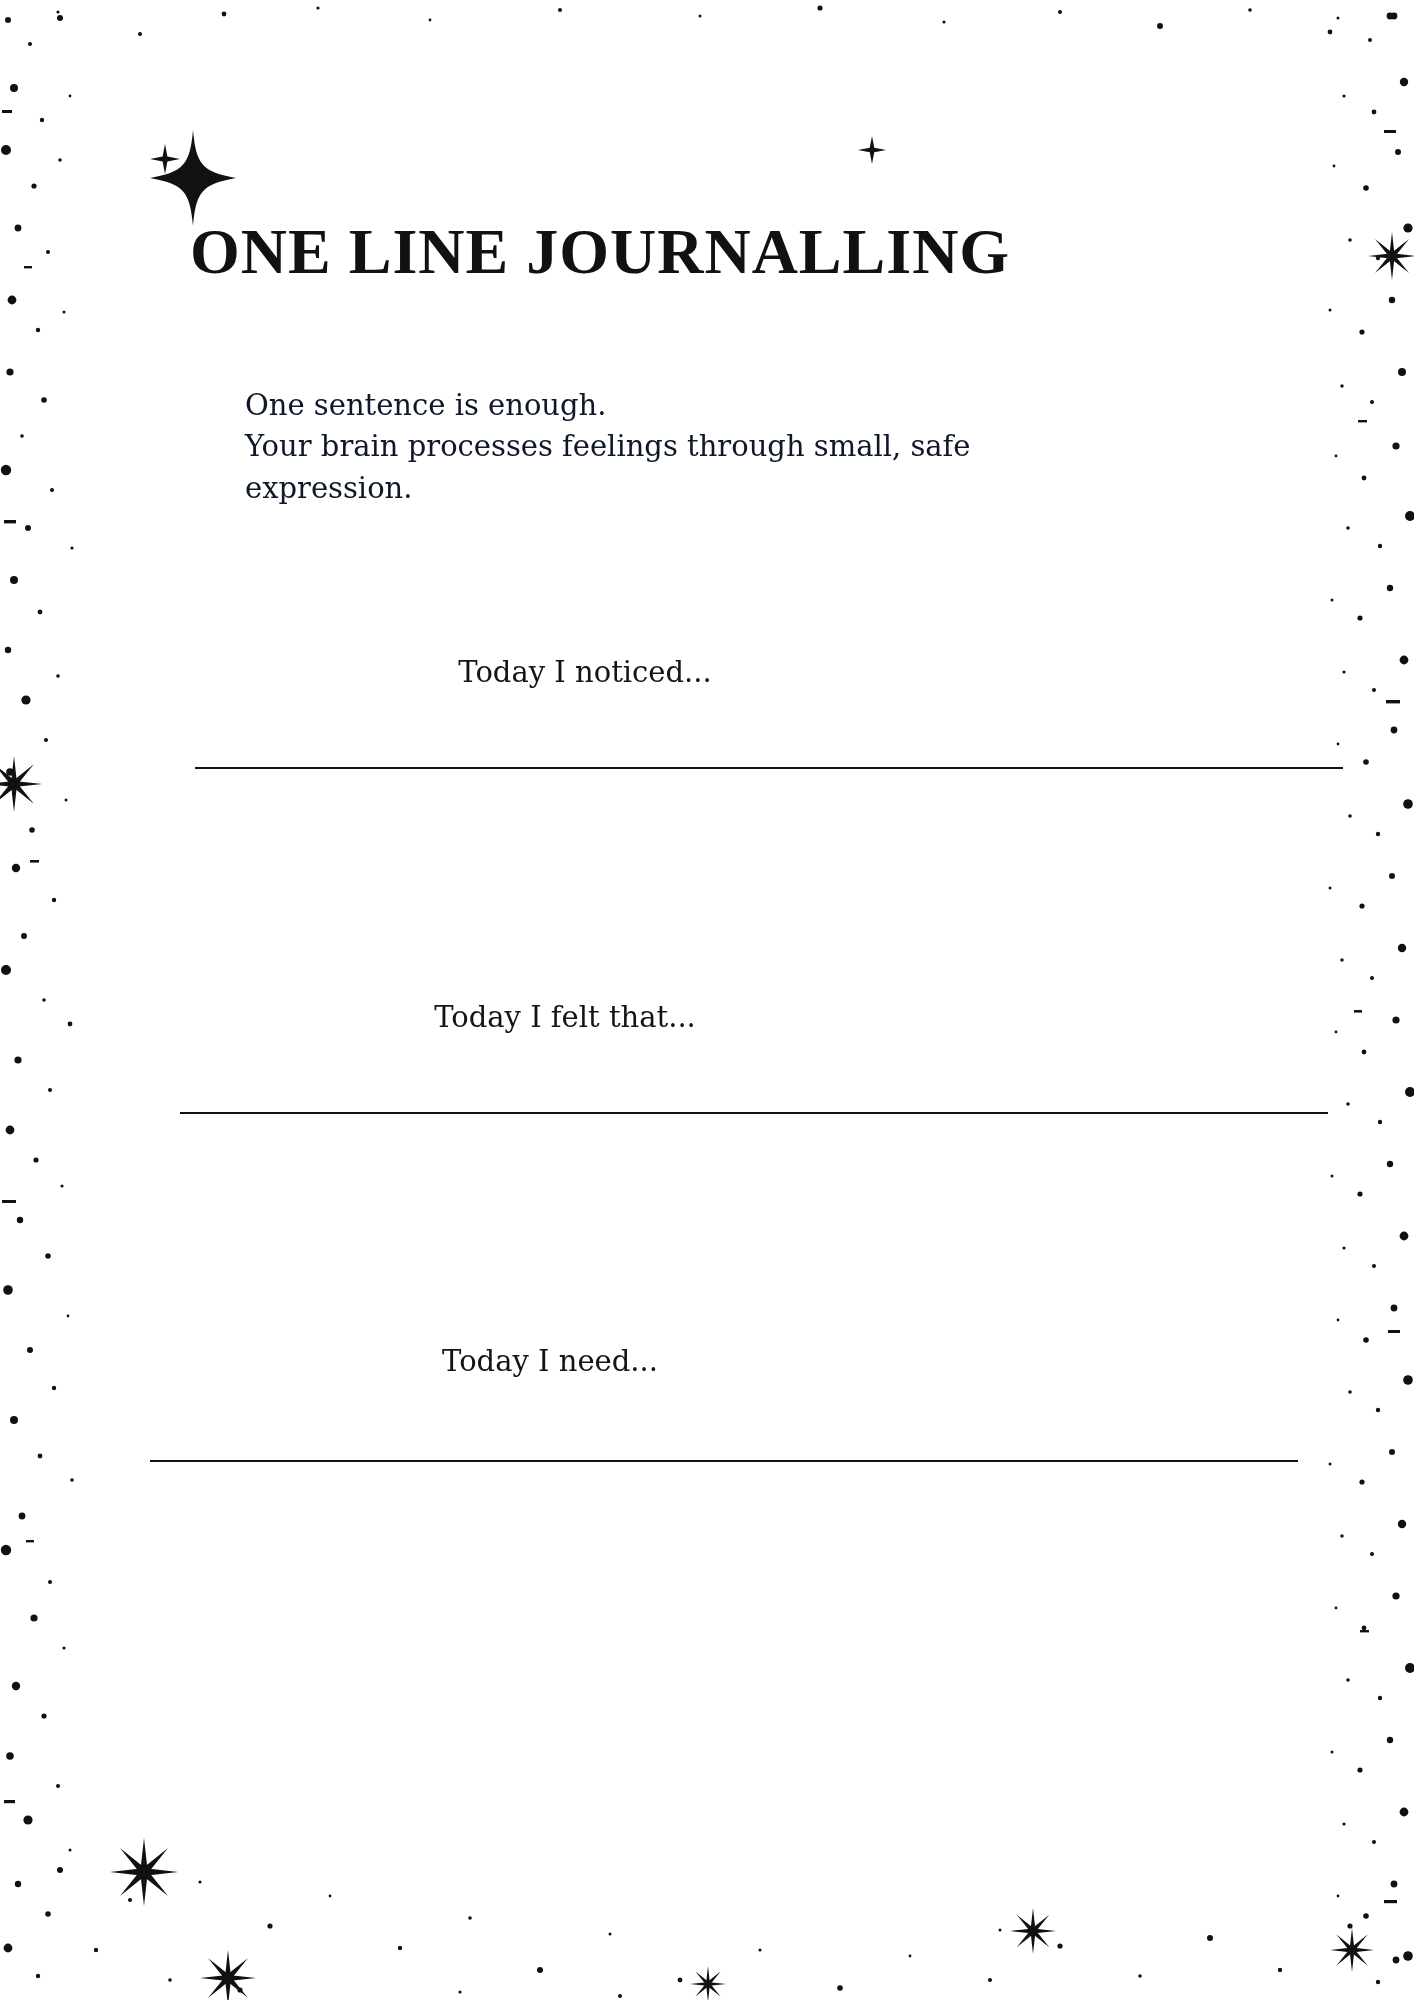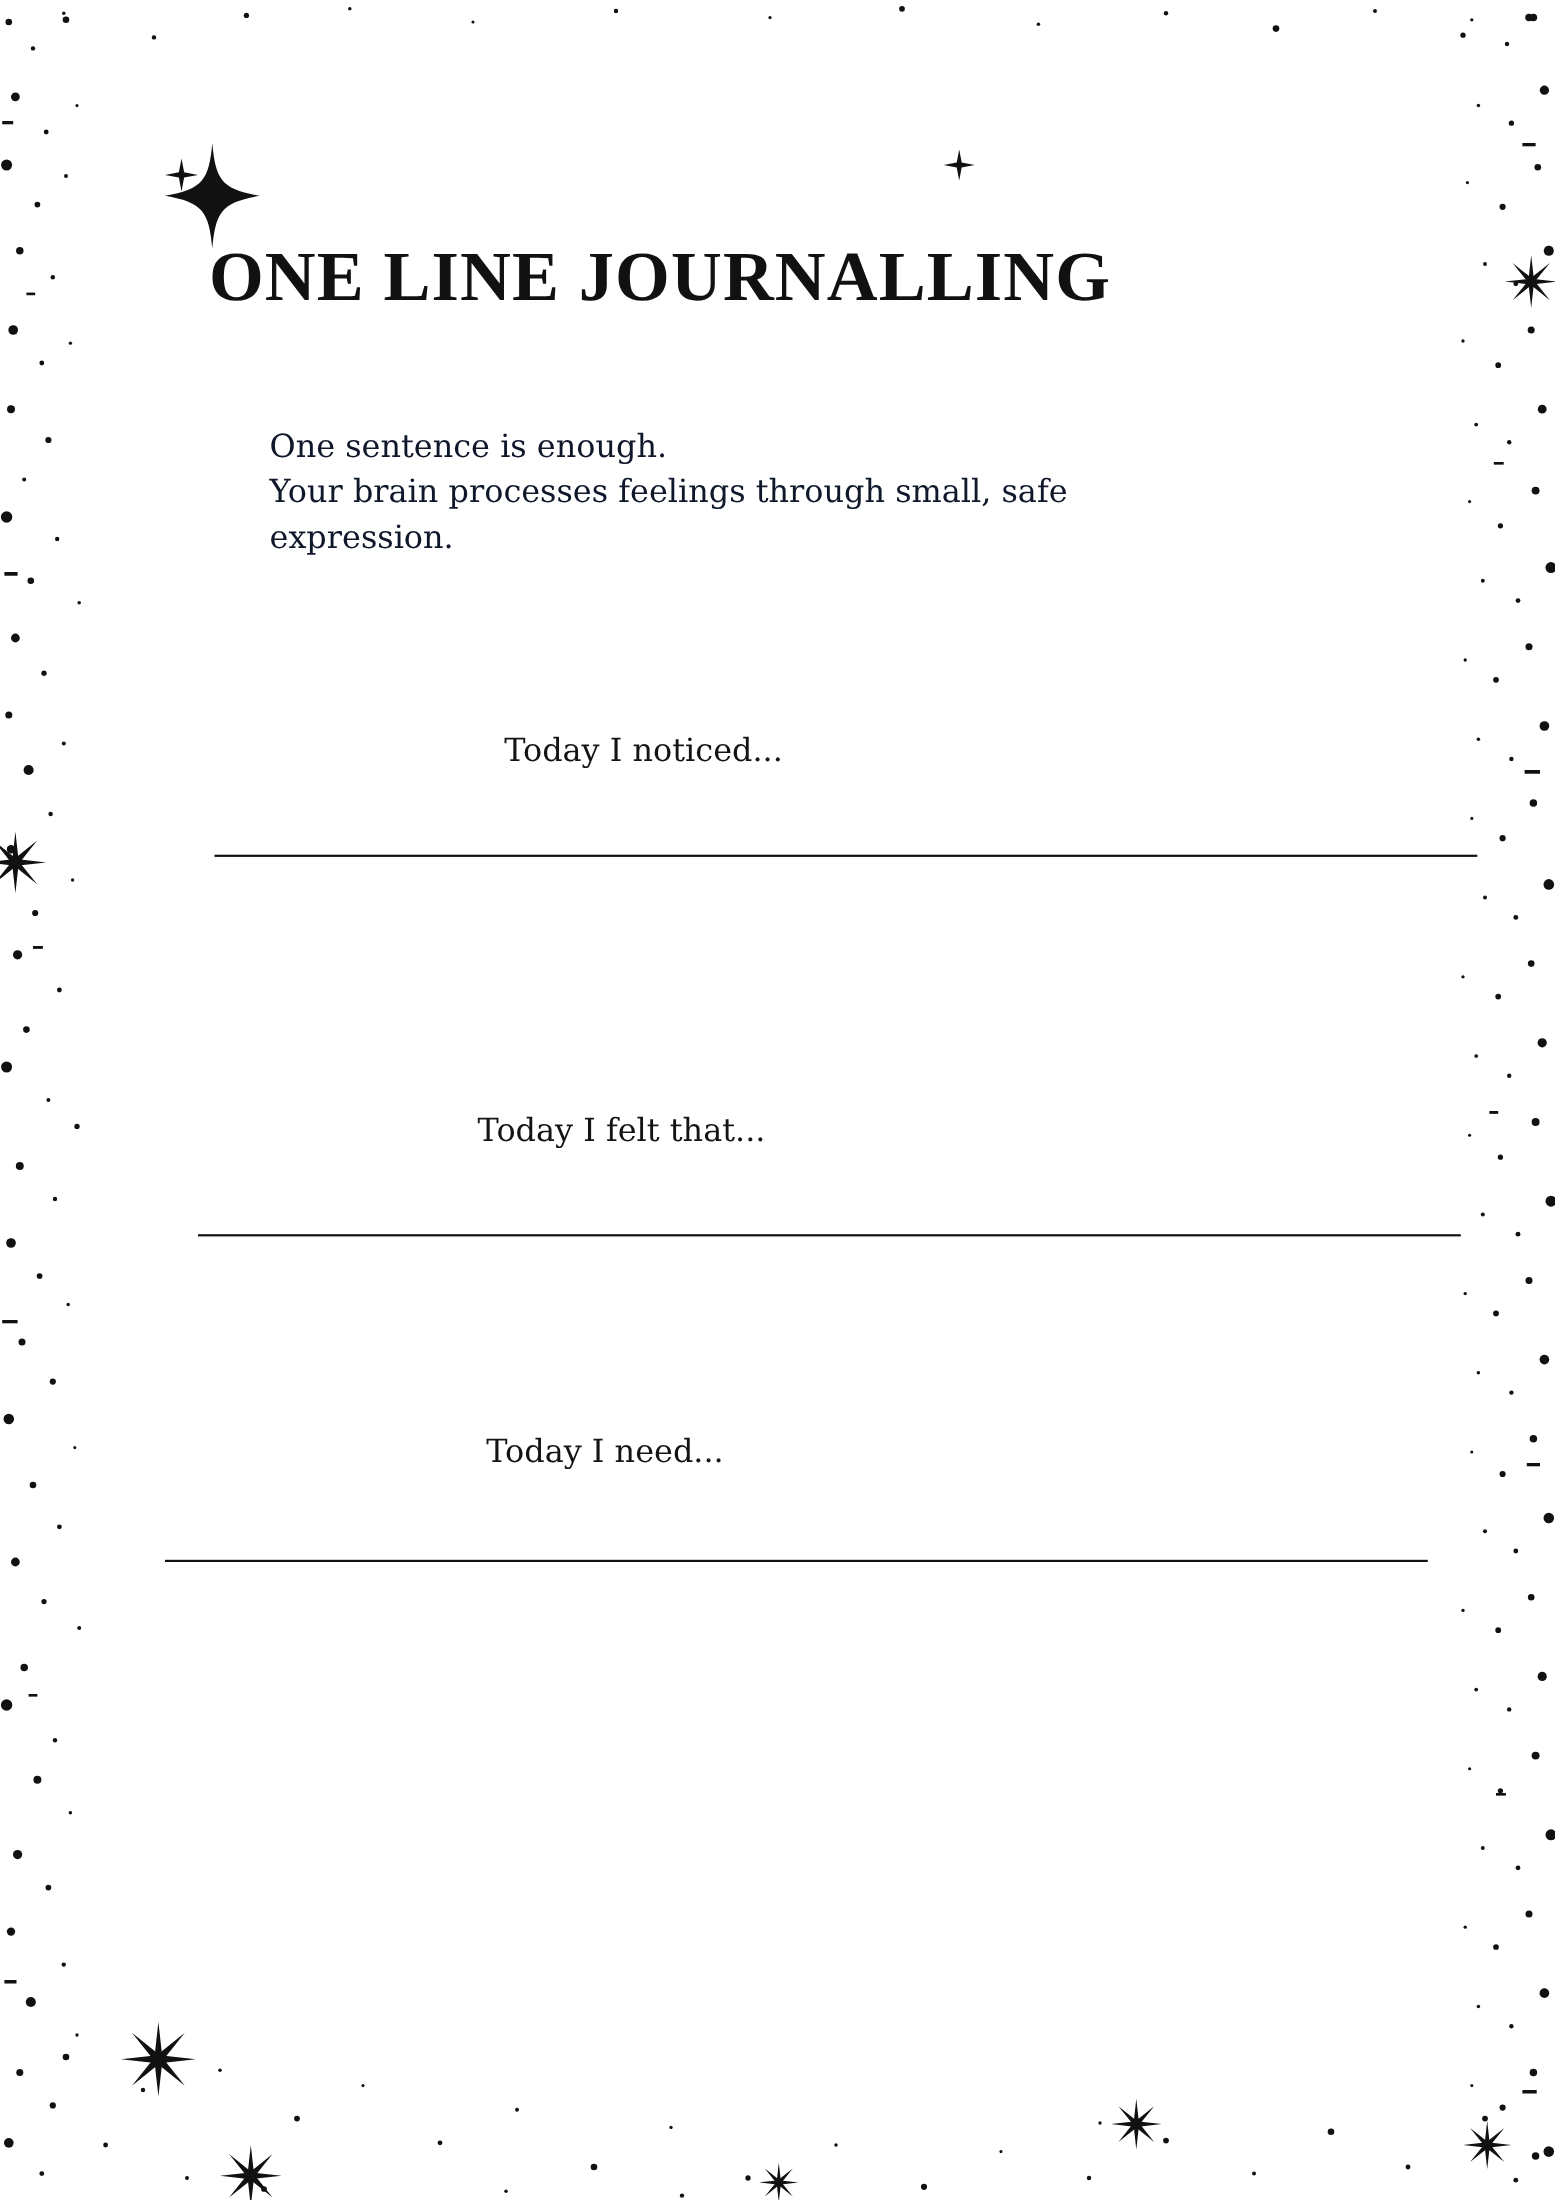--- a/index.html
+++ b/index.html
@@ -66,21 +66,21 @@
     position: absolute;
     left: 245px;
     top: 385px;
     width: 900px;
     font-family: "DejaVu Serif", serif;
     font-size: 29px;
     line-height: 1.43;
     color: #0f172a;
   }
 
-  .prompt-block { position: absolute; margin-top: 10px; }
+  .prompt-block { position: absolute; }
 
   .prompt-label {
     font-family: "DejaVu Serif", serif;
     font-size: 29px;
     color: #141414;
     text-align: center;
   }
 
   .write-line {
     border-bottom: 2px solid #111;
@@ -88,21 +88,21 @@
   }
 
   .p1 { left: 195px; top: 655px; width: 1148px; }
   .p1 .prompt-label { width: 560px; margin-left: 110px; }
   .p1 .write-line { margin-top: 78px; width: 1148px; }
 
   .p2 { left: 180px; top: 1000px; width: 1148px; }
   .p2 .prompt-label { width: 560px; margin-left: 105px; }
   .p2 .write-line { margin-top: 78px; width: 1148px; }
 
-  .p3 { left: 150px; top: 1292px; width: 1148px; }
+  .p3 { left: 150px; top: 1344px; width: 1148px; }
   .p3 .prompt-label { width: 560px; margin-left: 120px; }
   .p3 .write-line { margin-top: 82px; width: 1148px; }
 </style>
 </head>
 <body>
 
 <div class="page">
 
   <div class="speckle-band speckle-left">
     <svg width="120" height="2000" viewBox="0 0 120 2000" xmlns="http://www.w3.org/2000/svg">

